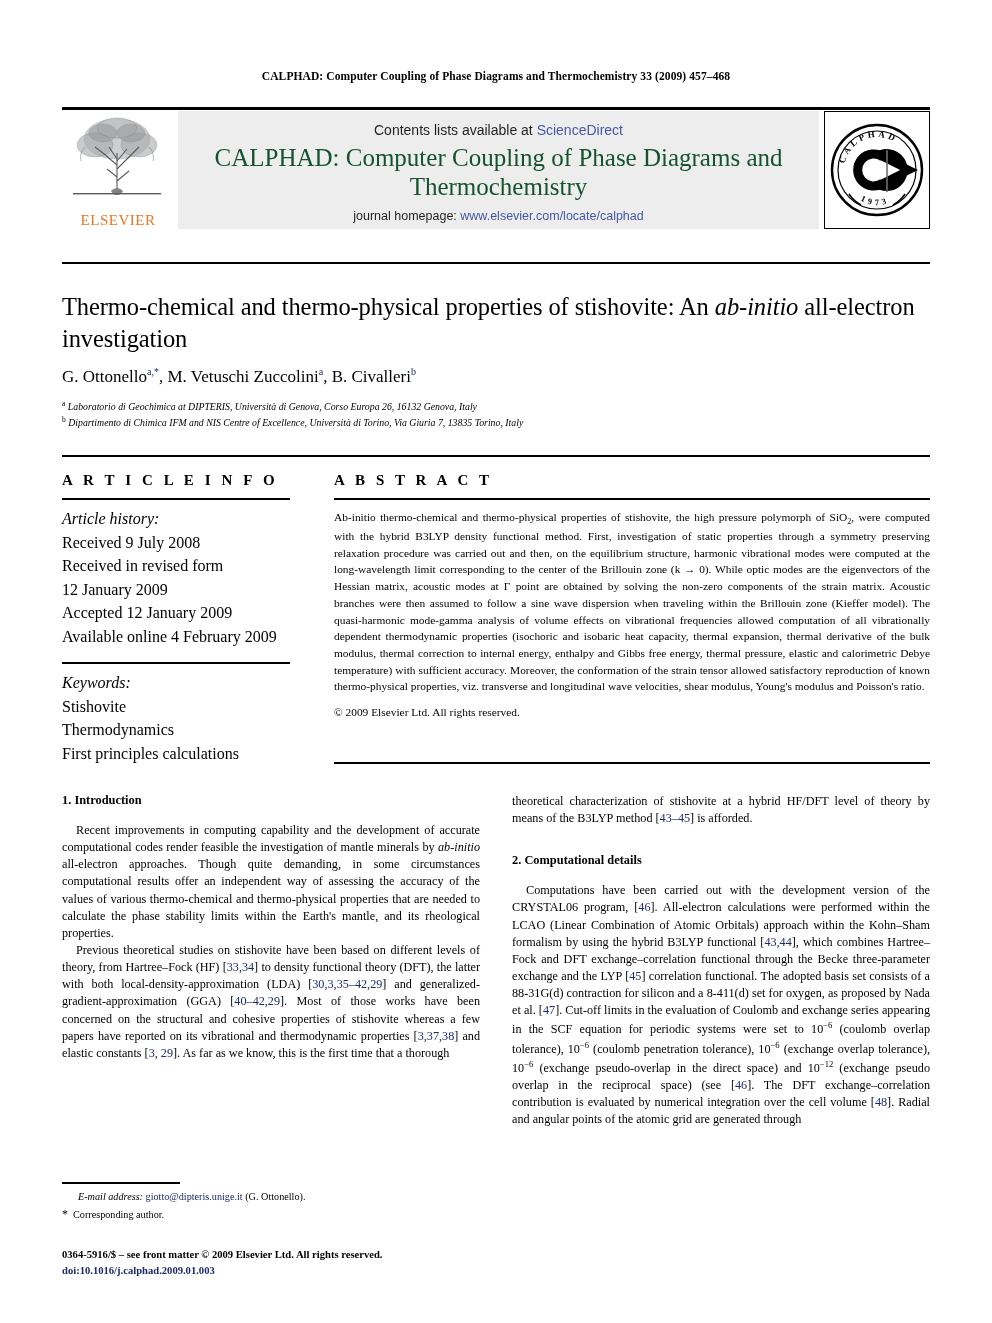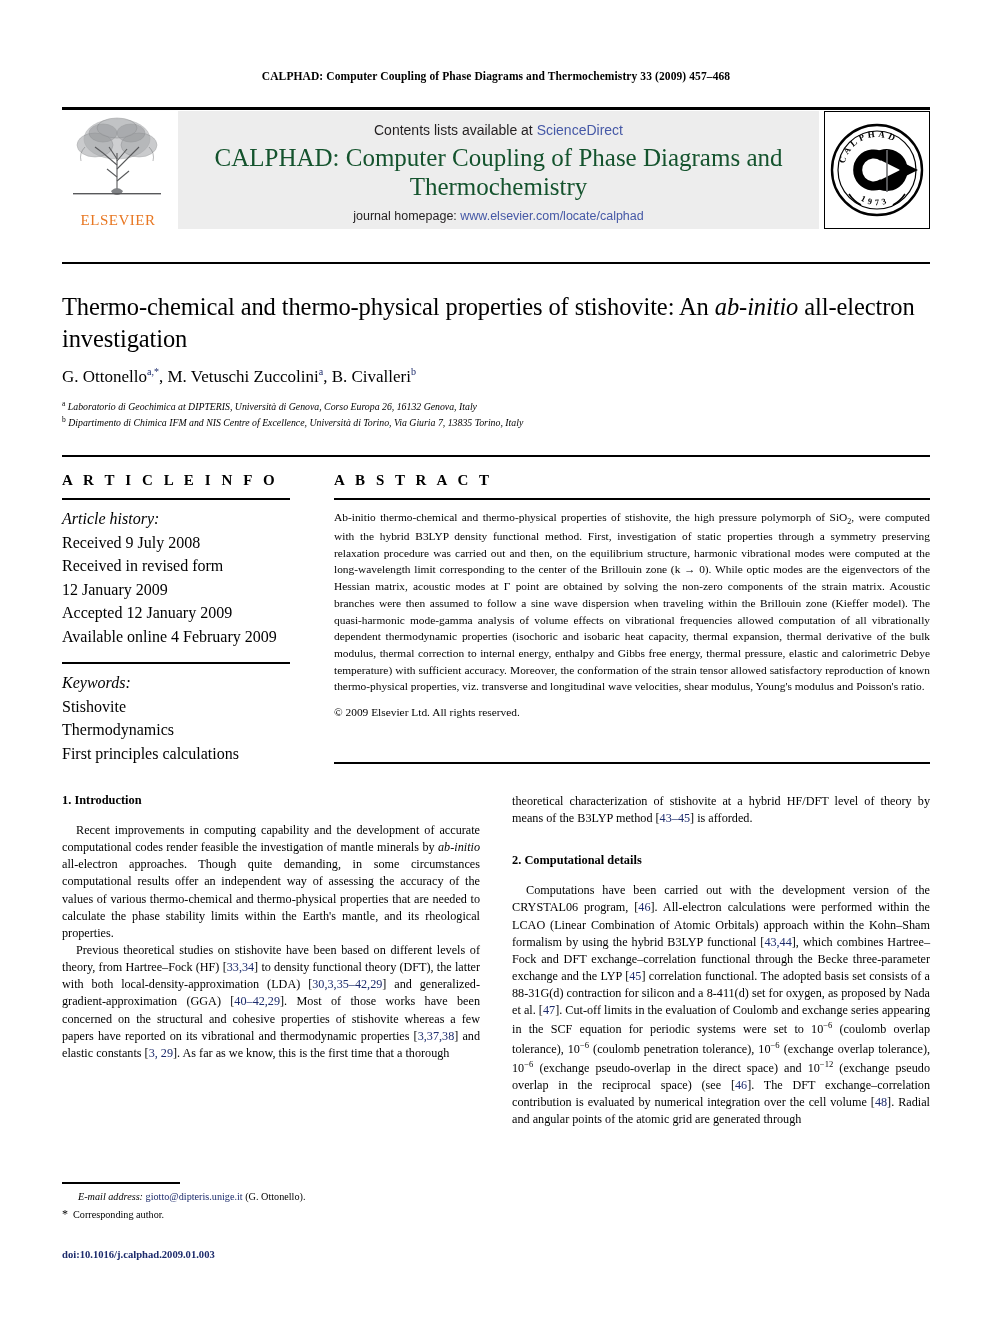--- a/index.html
+++ b/index.html
@@ -417,16 +417,17 @@
     <p class="body-p"><span>Computations have been carried out with the development version of the CRYSTAL06 program, [</span><span class="ref">46</span><span>]. All-electron calculations were performed within the LCAO (Linear Combination of Atomic Orbitals) approach within the Kohn–Sham formalism by using the hybrid B3LYP functional [</span><span class="ref">43,44</span><span>], which combines Hartree–Fock and DFT exchange–correlation functional through the Becke three-parameter exchange and the LYP [</span><span class="ref">45</span><span>] correlation functional. The adopted basis set consists of a 88-31G(d) contraction for silicon and a 8-411(d) set for oxygen, as proposed by Nada et al. [</span><span class="ref">47</span><span>]. Cut-off limits in the evaluation of Coulomb and exchange series appearing in the SCF equation for periodic systems were set to 10</span><sup class="exp">−6</sup><span> (coulomb overlap tolerance), 10</span><sup class="exp">−6</sup><span> (coulomb penetration tolerance), 10</span><sup class="exp">−6</sup><span> (exchange overlap tolerance), 10</span><sup class="exp">−6</sup><span> (exchange pseudo-overlap in the direct space) and 10</span><sup class="exp">−12</sup><span> (exchange pseudo overlap in the reciprocal space) (see [</span><span class="ref">46</span><span>]. The DFT exchange–correlation contribution is evaluated by numerical integration over the cell volume [</span><span class="ref">48</span><span>]. Radial and angular points of the atomic grid are generated through</span></p>
   </div>
 
   <div class="footnote-rule"></div>
   <div class="footnote">
     <div style="padding-left:16px;"><span class="ital">E-mail address:</span> <span class="mail">giotto@dipteris.unige.it</span> <span>(G. Ottonello).</span></div>
     <div><span class="star">*</span><span>Corresponding author.</span></div>
   </div>
 
   <div class="imprint">
+    <div>0364-5916/$ – see front matter © 2009 Elsevier Ltd. All rights reserved.</div>
     <div><span class="doi">doi:</span><span class="doi">10.1016/j.calphad.2009.01.003</span></div>
   </div>
 
 </div>
 
 </body></html>

